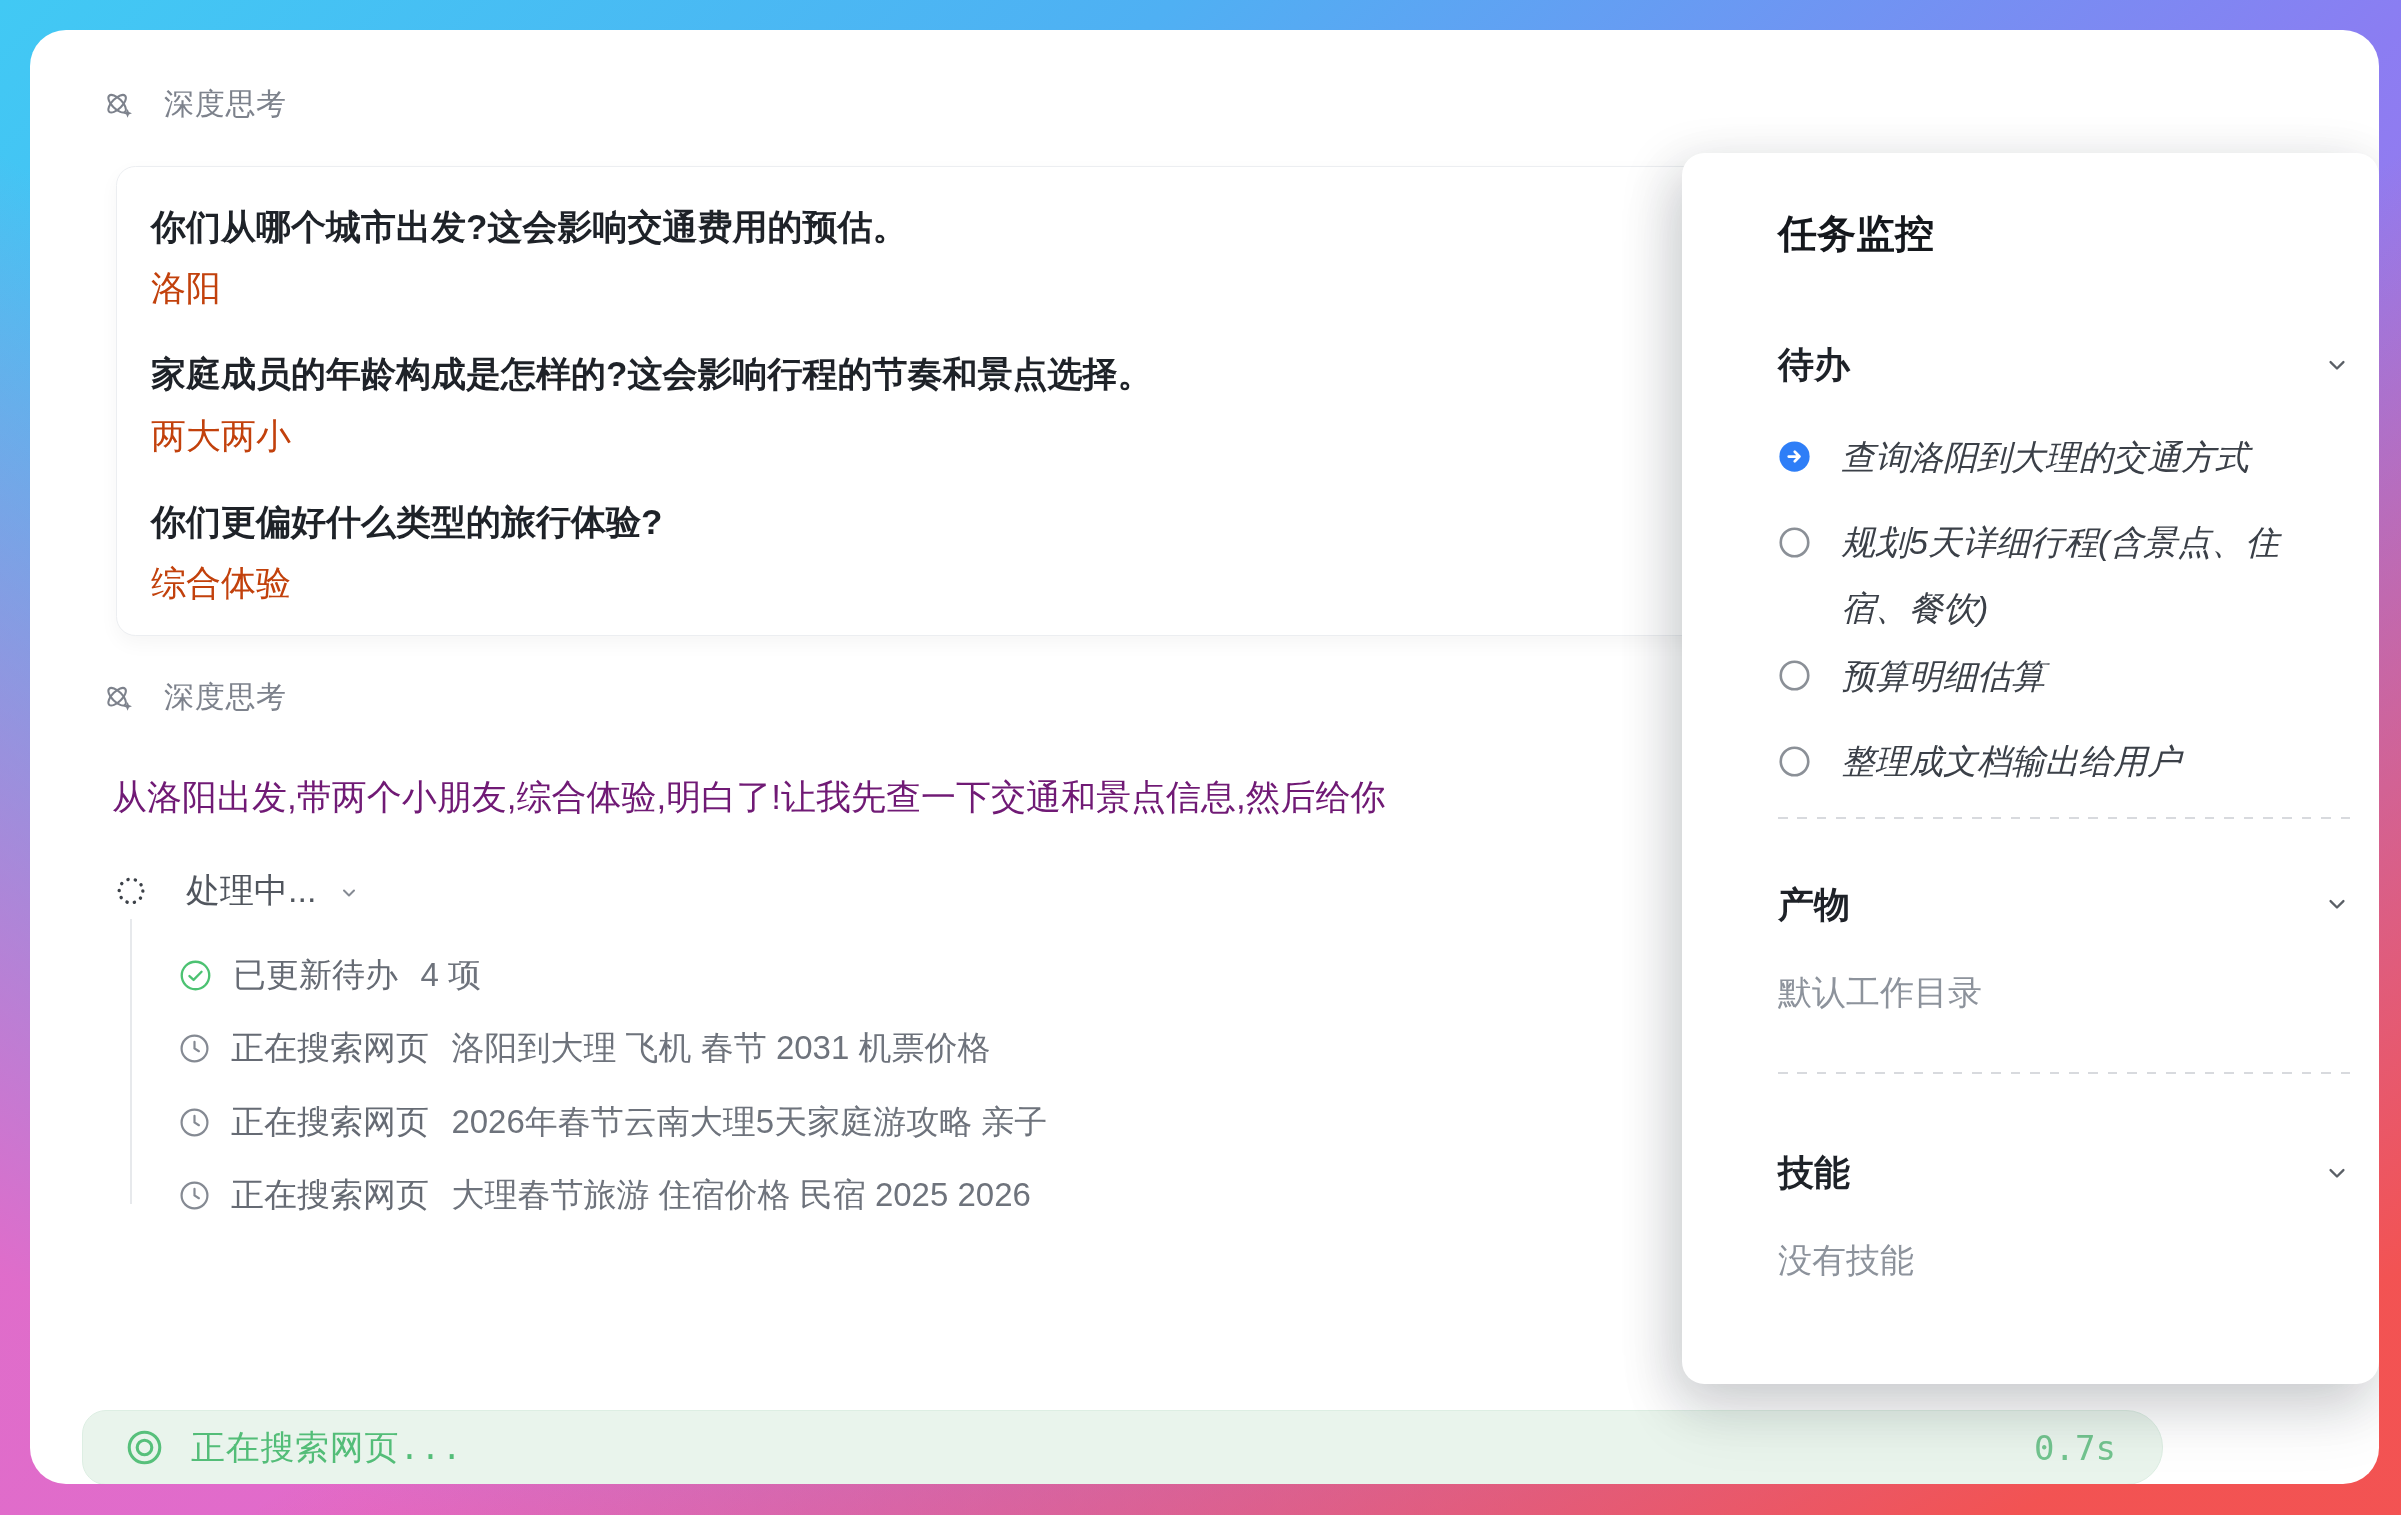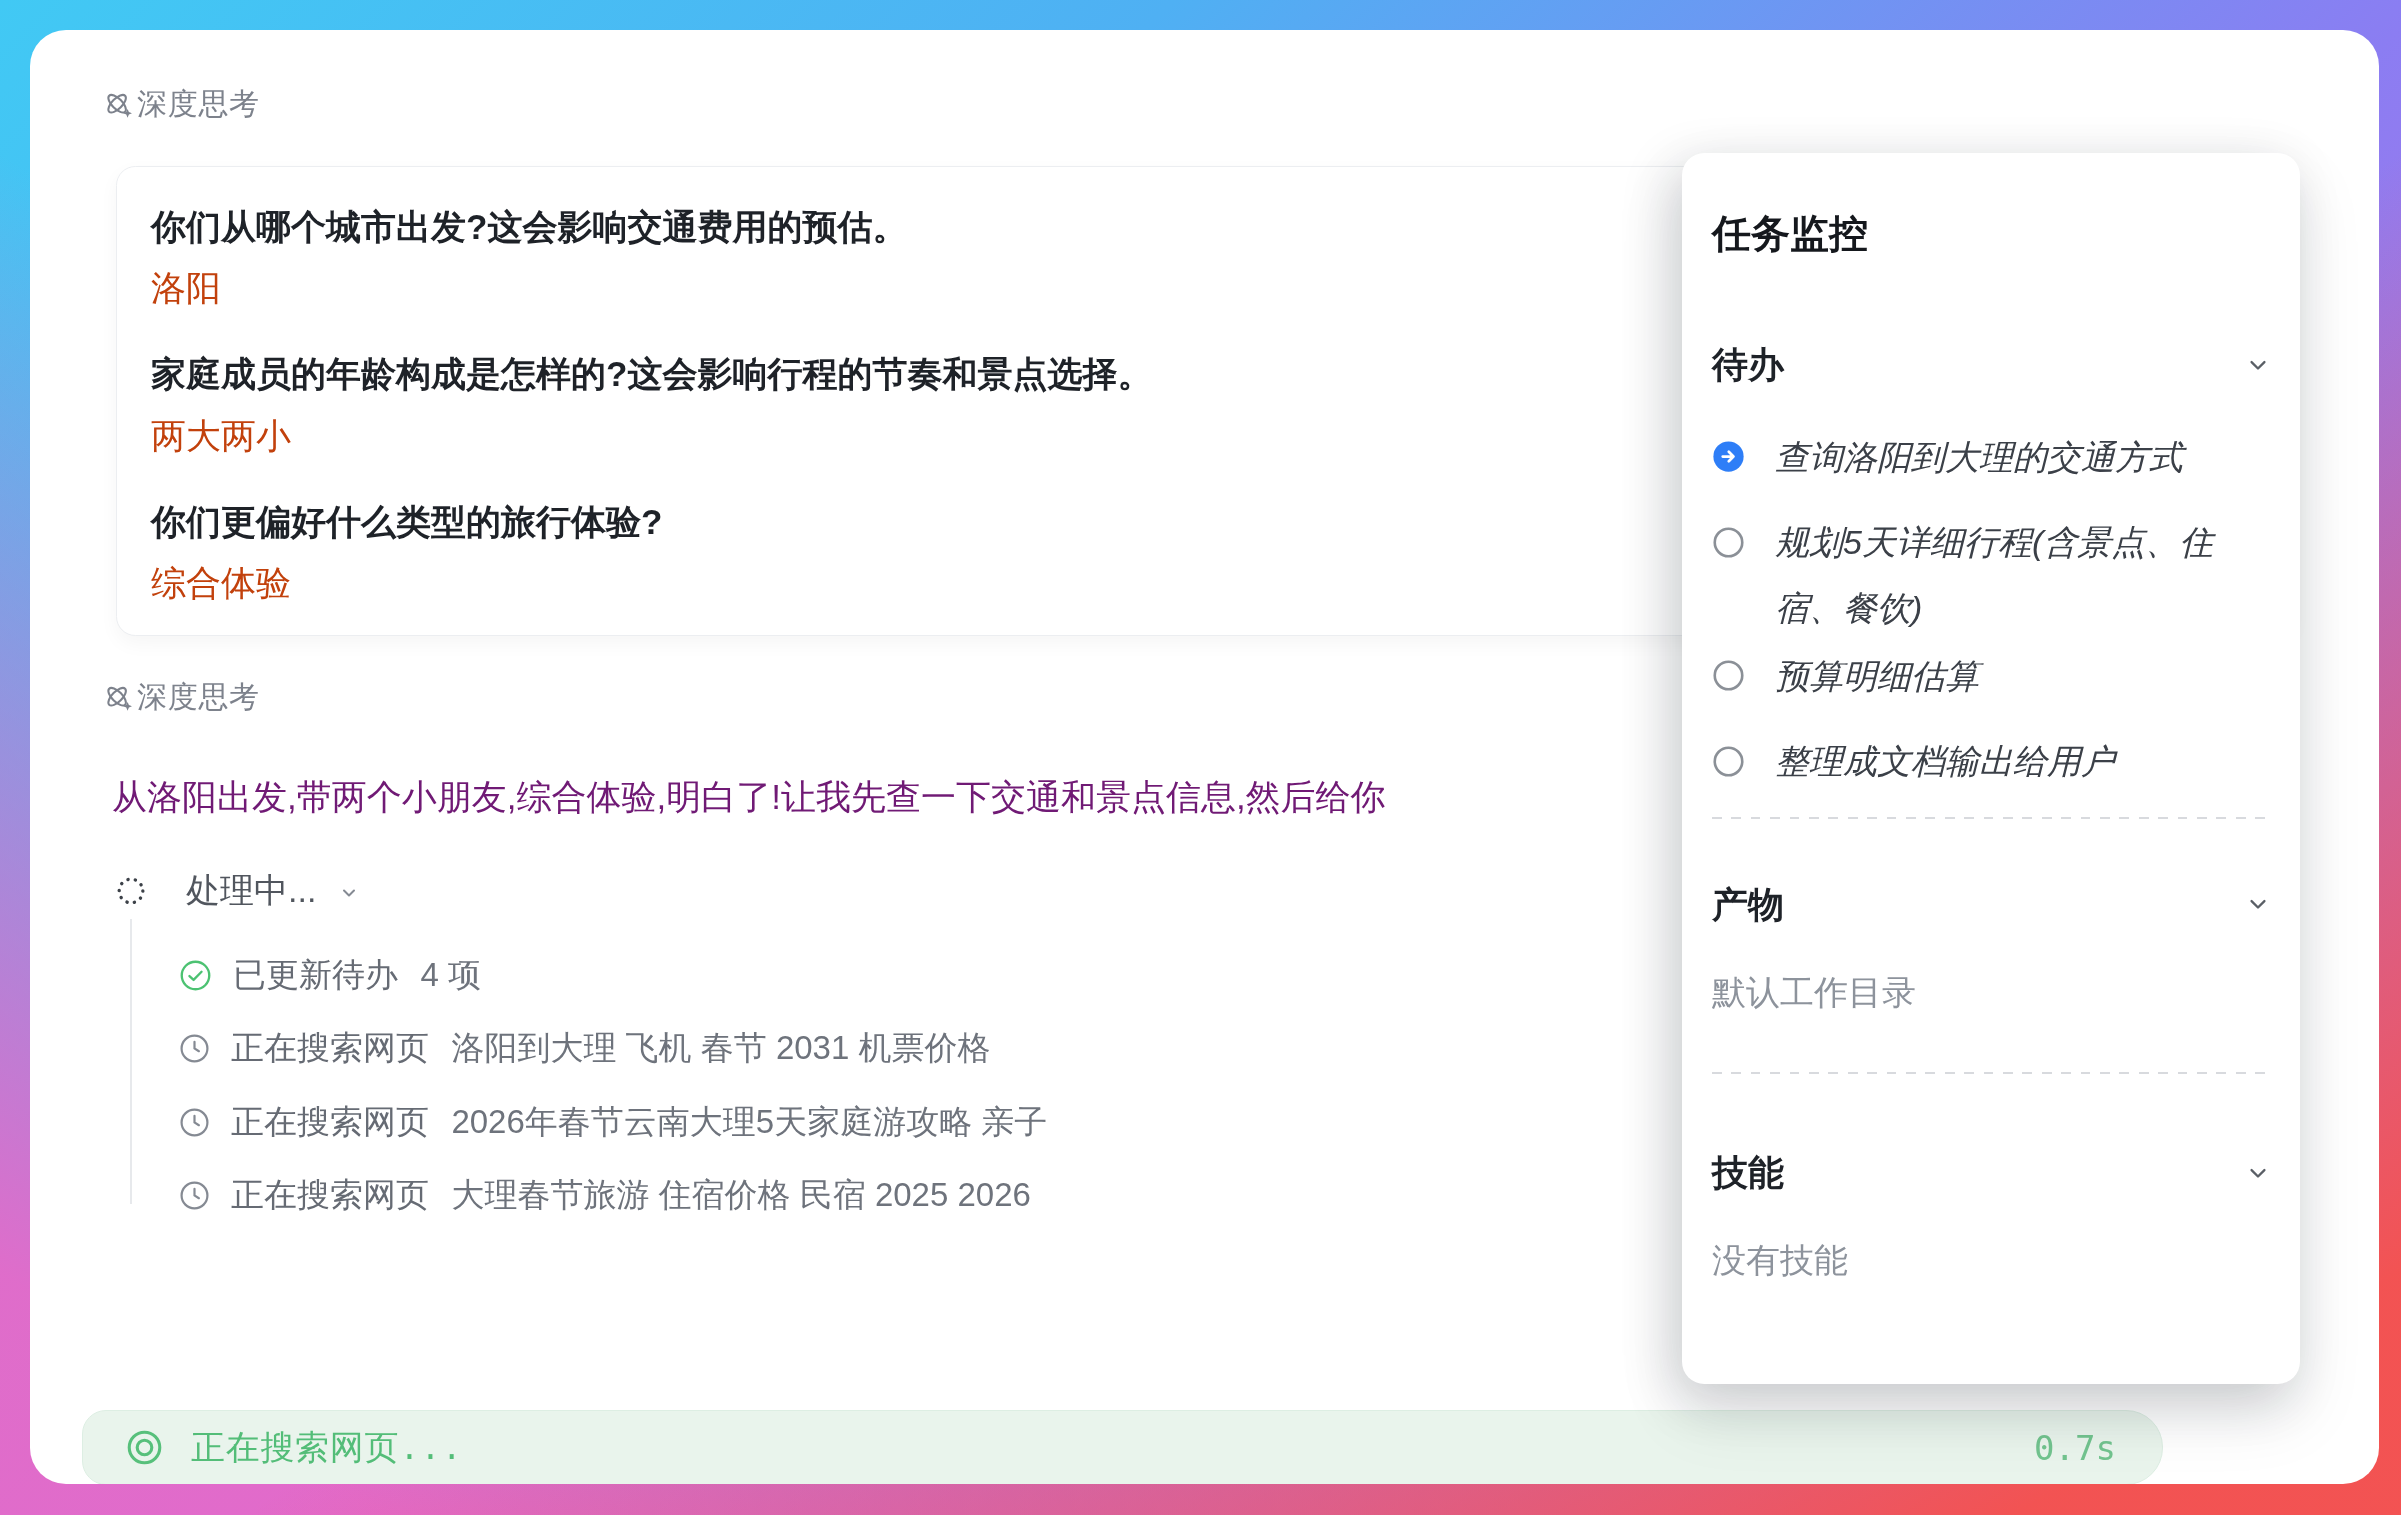--- a/index.html
+++ b/index.html
@@ -15,21 +15,21 @@
       linear-gradient(to bottom right, rgba(244,82,78,0) 55%, rgba(244,82,78,.97) 92%),
       linear-gradient(to bottom left,  rgba(238,102,198,0) 55%, rgba(238,102,198,.9) 92%),
       linear-gradient(135deg,#41c9f4 0%, #4fb0f3 30%, #8b7df2 62%, #c96ddc 100%);
   }
   
   .window{
     position:absolute; left:30px; top:30px; right:22.4px; bottom:31px;
     background:#ffffff; border-radius:36px; overflow:hidden;
   }
   
-  .think-row{ position:absolute; display:flex; align-items:center; gap:2px; }
+  .think-row{ position:absolute; display:flex; align-items:center; gap:29px; }
   .think-row.first{ left:72px; top:54px; }
   .think-row.second{ left:72px; top:647px; }
   .think-label{ font-size:30px; color:#7d828c; letter-spacing:0.7px; }
   
   .qa-card{
     position:absolute; left:86px; top:136px; width:2178px; height:470px;
     background:#ffffff; border:1.5px solid #eceef1; border-radius:19.4px;
     box-shadow:0 7.5px 19.4px rgba(20,25,35,.04);
     padding:37px 45px 0 34px; z-index:1;
   }
@@ -65,24 +65,24 @@
     border-radius:24px 37px 37px 24px;
     display:flex; align-items:center; padding:0 46px 0 42px; gap:27px;
   }
   .status-label{ font-size:34px; font-weight:500; color:#53bd78; letter-spacing:0.7px;font-family:Liberation Mono, monospace; }
   .status-elapsed{
     margin-left:auto; font-family:"DejaVu Sans Mono","Liberation Mono",monospace;
     font-size:34px; color:#72c48f;
   }
   
   .panel{
-    position:absolute; left:1652px; top:123px; width:618px; height:1231px;
+    position:absolute; left:1652px; top:123px; width:697px; height:1231px;
     background:#ffffff; border-radius:22.4px; z-index:10;
     box-shadow:-10.4px 13.4px 52px rgba(20,26,38,.16), 0 30px 67px rgba(20,26,38,.10);
-    padding:57px 28px 0 30px;
+    padding:57px 28px 0 96px;
   }
   .panel-title{ font-size:39px; line-height:48px; font-weight:700; color:#15181d; }
   .section-header{
     display:flex; align-items:center; justify-content:space-between;
     font-size:36px; line-height:45px; font-weight:700; color:#1e2228;
     cursor:pointer;
   }
   .sh-todo{ margin-top:84px; }
   .sh-mid{ margin-top:63px; }
   .sh-skills{ margin-top:76px; }

